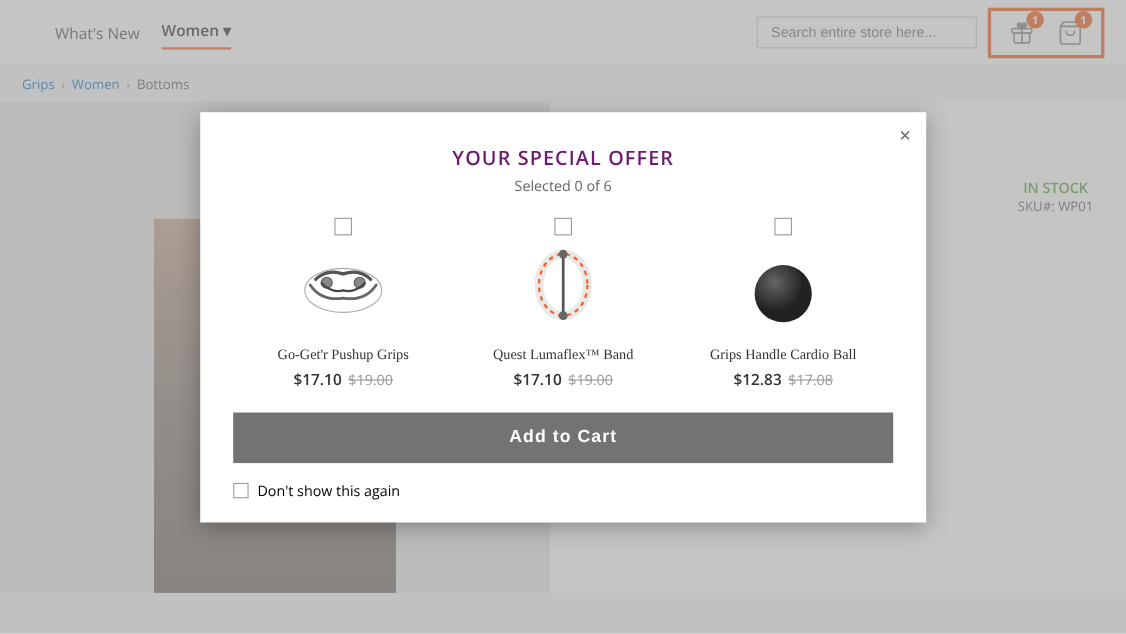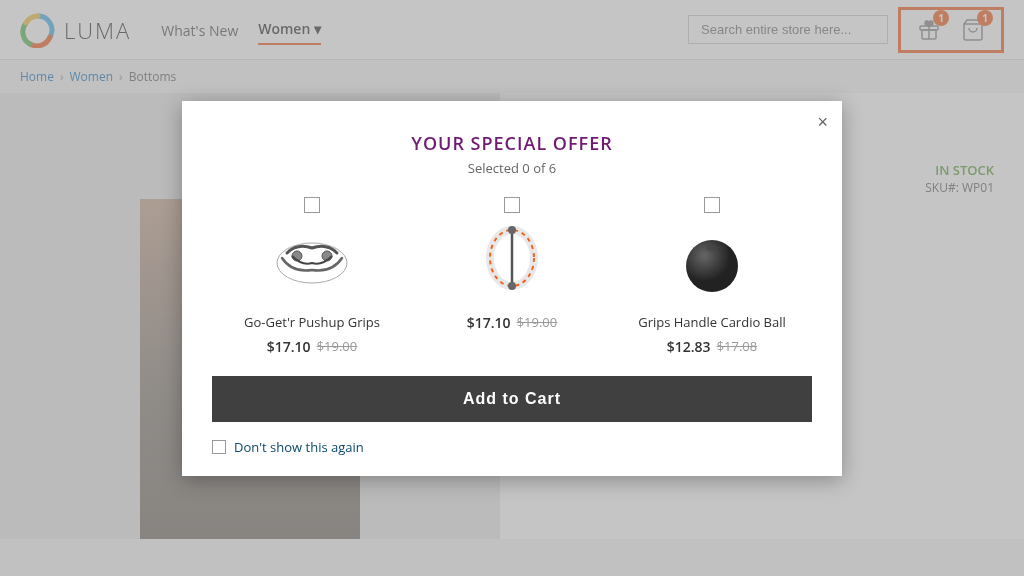--- a/index.html
+++ b/index.html
@@ -160,21 +160,21 @@
       font-weight: 300;
       color: #333;
       margin-bottom: 10px;
     }
     .review-link {
       color: #1979c3;
       font-size: 13px;
       cursor: pointer;
     }
     .stock-info {
-      text-align: right;
+      text-align: center;
       margin-bottom: 10px;
     }
     .in-stock {
       color: #5da13f;
       font-weight: 600;
       font-size: 13px;
     }
     .sku {
       font-size: 12px;
       color: #666;
@@ -298,20 +298,21 @@
       display: flex;
       align-items: center;
       justify-content: center;
       margin-bottom: 10px;
     }
     .product-name {
       font-size: 13px;
       color: #333;
       text-align: center;
       margin-bottom: 6px;
+      font-family: Liberation Serif, serif;
     }
     .price-row {
       display: flex;
       gap: 6px;
       align-items: center;
     }
     .price-new {
       font-size: 14px;
       color: #333;
       font-weight: 600;
@@ -319,60 +320,50 @@
     .price-old {
       font-size: 13px;
       color: #999;
       text-decoration: line-through;
     }
 
     
     .add-to-cart-btn {
       display: block;
       width: 100%;
-      background: #404040;
+      background: #737373;
       color: #fff;
       border: none;
       padding: 14px;
       font-size: 16px;
       font-weight: 600;
       cursor: pointer;
       letter-spacing: 1px;
       margin-bottom: 16px;
     }
 
     
     .dont-show {
       display: flex;
       align-items: center;
       gap: 8px;
       font-size: 13px;
-      color: #0c4a6e;
+      color: #000000;
     }
     .dont-show-checkbox {
       width: 14px;
       height: 14px;
       border: 1px solid #999;
       cursor: pointer;
     }
   </style>
 </head>
 <body>
 
 <div class="header">
-  <div class="logo-area">
-    <svg class="logo-icon" viewBox="0 0 36 36">
-      <circle cx="18" cy="18" r="16" fill="none" stroke="#ddd" stroke-width="1"></circle>
-      <path d="M18 4 A14 14 0 0 1 30 25" stroke="#4ab3e8" stroke-width="5" fill="none" stroke-linecap="round"></path>
-      <path d="M30 25 A14 14 0 0 1 10 32" stroke="#f26322" stroke-width="5" fill="none" stroke-linecap="round"></path>
-      <path d="M10 32 A14 14 0 0 1 6 11" stroke="#5cb85c" stroke-width="5" fill="none" stroke-linecap="round"></path>
-      <path d="M6 11 A14 14 0 0 1 18 4" stroke="#f0c040" stroke-width="5" fill="none" stroke-linecap="round"></path>
-    </svg>
-    <span class="logo-text">LUMA</span>
-  </div>
 
   <nav class="nav">
     <div class="nav-item">What's New</div>
     <div class="nav-item active nav-item-with-arrow">
       <span>Women</span>
       <span>▾</span>
     </div>
   </nav>
 
   <div class="search-area">
@@ -394,21 +385,21 @@
         <path d="M6 2L3 6v14a2 2 0 002 2h14a2 2 0 002-2V6l-3-4z"></path>
         <line x1="3" y1="6" x2="21" y2="6"></line>
         <path d="M16 10a4 4 0 01-8 0"></path>
       </svg>
       <span class="badge">1</span>
     </div>
   </div>
 </div>
 
 <div class="breadcrumb">
-  <span class="breadcrumb-link">Home</span>
+  <span class="breadcrumb-link">Grips</span>
   <span class="breadcrumb-sep">›</span>
   <span class="breadcrumb-link">Women</span>
   <span class="breadcrumb-sep">›</span>
   <span>Bottoms</span>
 </div>
 
 <div class="main">
 
   <div class="product-image-area">
     <div style="position:relative; width:220px; height:340px; background: linear-gradient(180deg, #c8a890 0%, #b09888 20%, #888078 60%, #787068 100%); display:flex; align-items:flex-start; justify-content:center;">
@@ -482,20 +473,21 @@
         <div class="product-img-box">
 
           <svg width="70" height="80" viewBox="0 0 70 80">
             <ellipse cx="35" cy="35" rx="22" ry="28" fill="none" stroke="#e8e8e8" stroke-width="8"></ellipse>
             <ellipse cx="35" cy="35" rx="22" ry="28" fill="none" stroke="#f26322" stroke-width="2" stroke-dasharray="4 4"></ellipse>
             <line x1="35" y1="7" x2="35" y2="63" stroke="#555" stroke-width="2.5"></line>
             <circle cx="35" cy="7" r="4" fill="#666"></circle>
             <circle cx="35" cy="63" r="4" fill="#666"></circle>
           </svg>
         </div>
+        <div class="product-name">Quest Lumaflex™ Band</div>
         <div class="price-row">
           <span class="price-new">$17.10</span>
           <span class="price-old">$19.00</span>
         </div>
       </div>
 
       <div class="modal-product">
         <div class="product-checkbox"></div>
         <div class="product-img-box">
 

